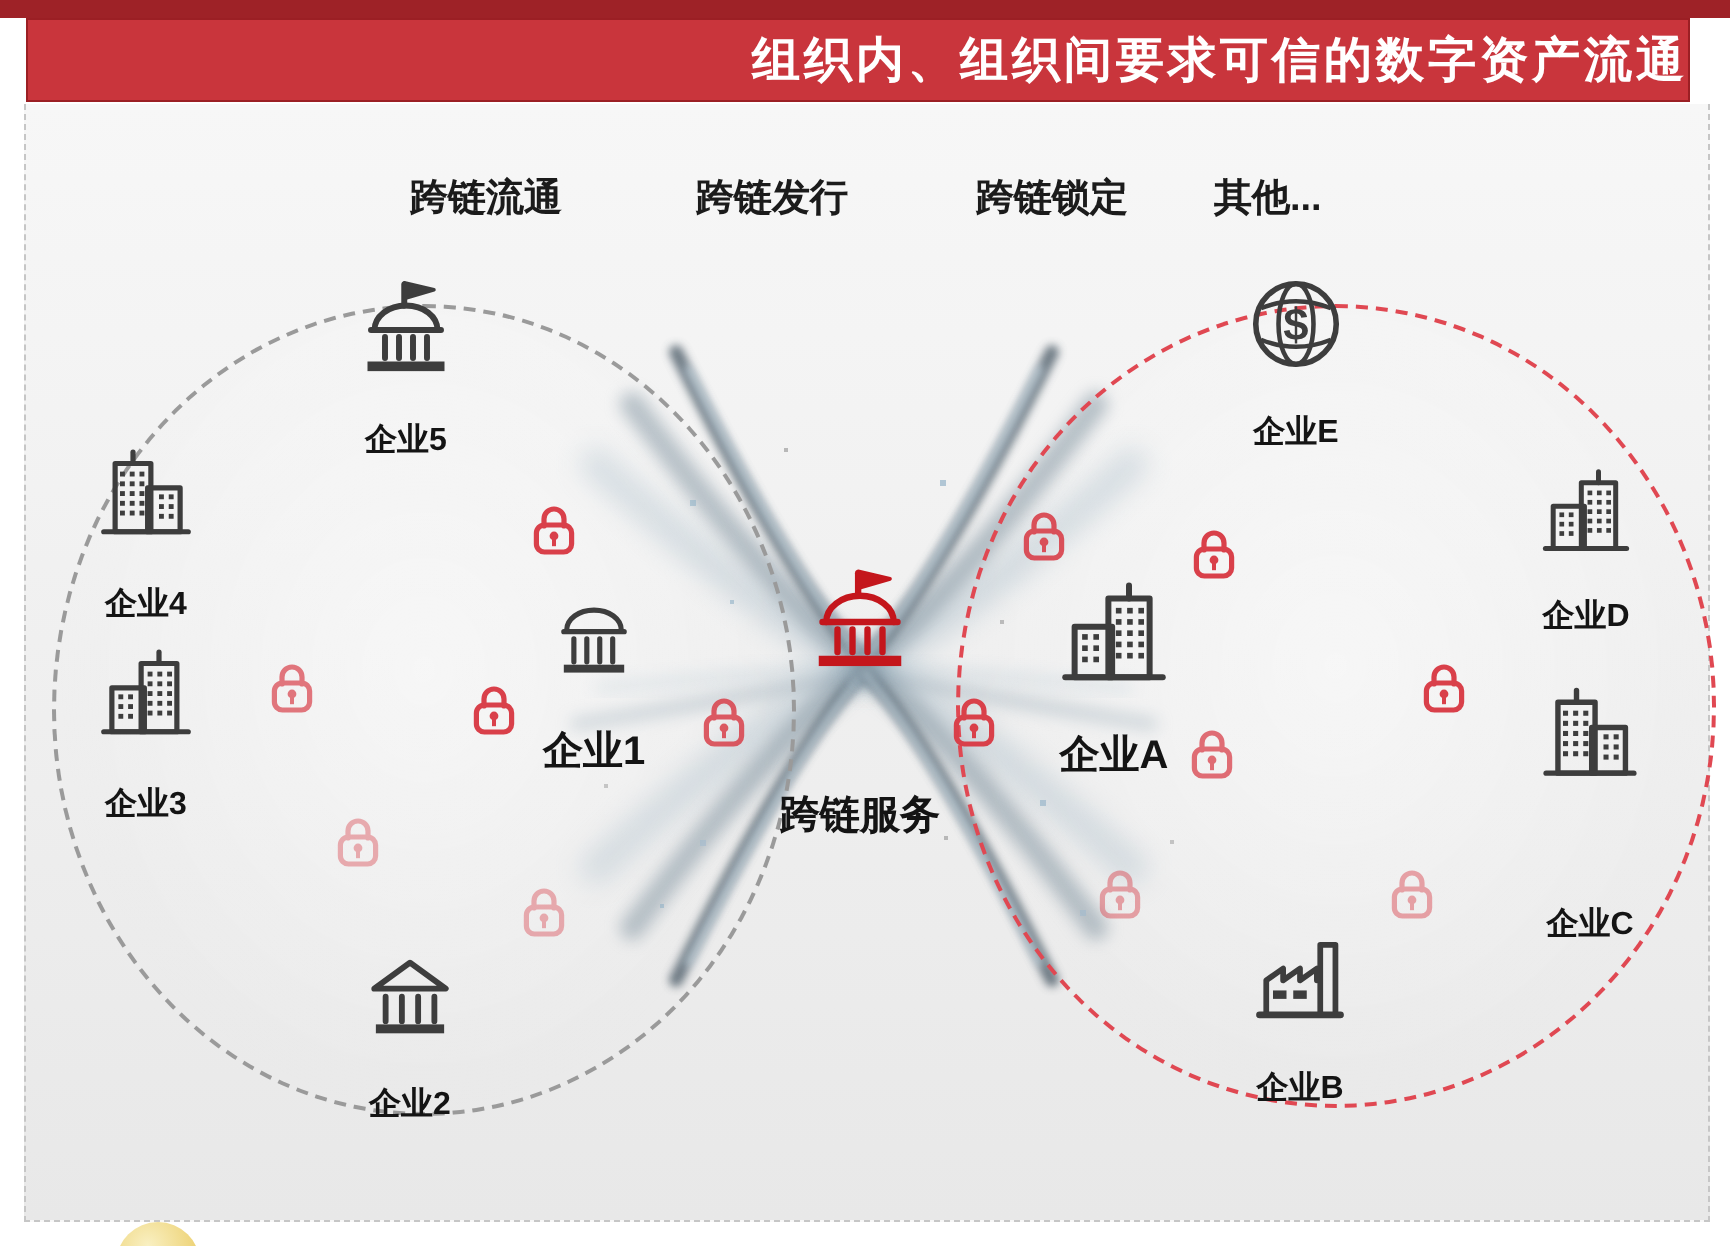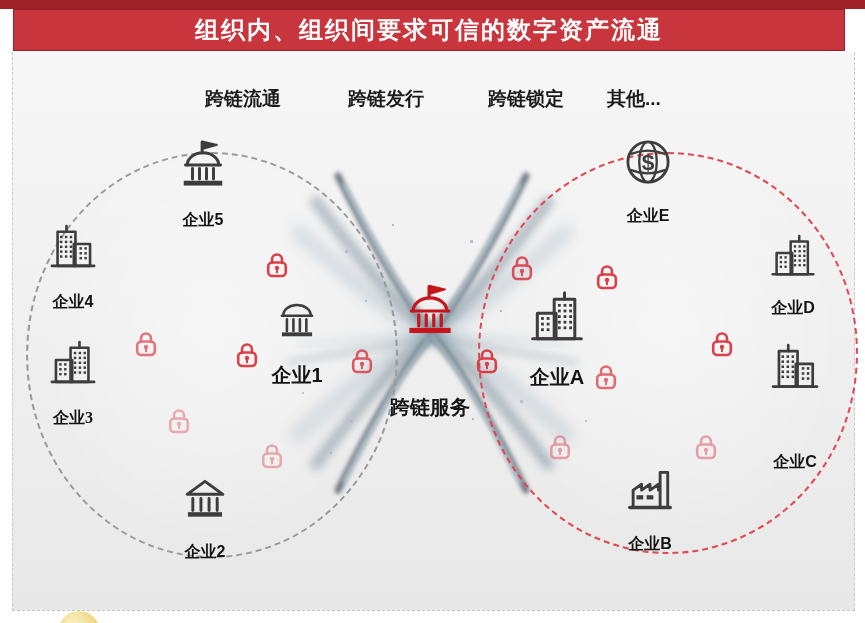--- a/index.html
+++ b/index.html
@@ -4,21 +4,21 @@
 <style>
   html,body{margin:0;padding:0;}
   body{
     width:865px;height:623px;position:relative;overflow:hidden;background:#ffffff;
     font-family:"Liberation Sans", sans-serif;
   }
   .topstrip{position:absolute;left:0;top:0;width:865px;height:9px;background:#9e2227;}
   .banner{
     position:absolute;left:13px;top:9px;width:830px;height:40px;
     background:#c9353c;border:1px solid #9b1f24;
-    display:flex;align-items:center;justify-content:center;
+    display:flex;align-items:center;justify-content:flex-end;
     color:#ffffff;font-size:24px;font-weight:bold;letter-spacing:2px;
   }
   .panel{
     position:absolute;left:12px;top:52px;width:841px;height:558px;
     border:1px dashed #c6c6c6;border-top:none;
     background:linear-gradient(180deg,#f7f7f7 0%,#efefef 55%,#e8e8e8 100%);
   }
   .toplabel{
     position:absolute;top:86px;font-size:19px;font-weight:bold;color:#1b1b1b;white-space:nowrap;
   }
@@ -259,21 +259,21 @@
   <span class="lbl">企业5</span>
 </div>
 <div class="entity" style="left:31px;top:220px;">
   <span>
       <svg class="icon" width="52" height="56" viewBox="0 0 64 64" style="transform:scaleX(-1);">
         <use href="#i-city"></use>
       </svg>
     </span>
   <span class="lbl">企业4</span>
 </div>
-<div class="entity" style="left:31px;top:336px;font-family:Liberation Serif, serif;">
+<div class="entity" style="left:31px;top:320px;">
   <span>
       <svg class="icon" width="52" height="56" viewBox="0 0 64 64">
         <use href="#i-city"></use>
       </svg>
     </span>
   <span class="lbl">企业3</span>
 </div>
 <div class="entity" style="left:163px;top:474px;justify-content:flex-end;">
   <span>
       <svg class="icon" width="54" height="52" viewBox="0 0 64 64">

